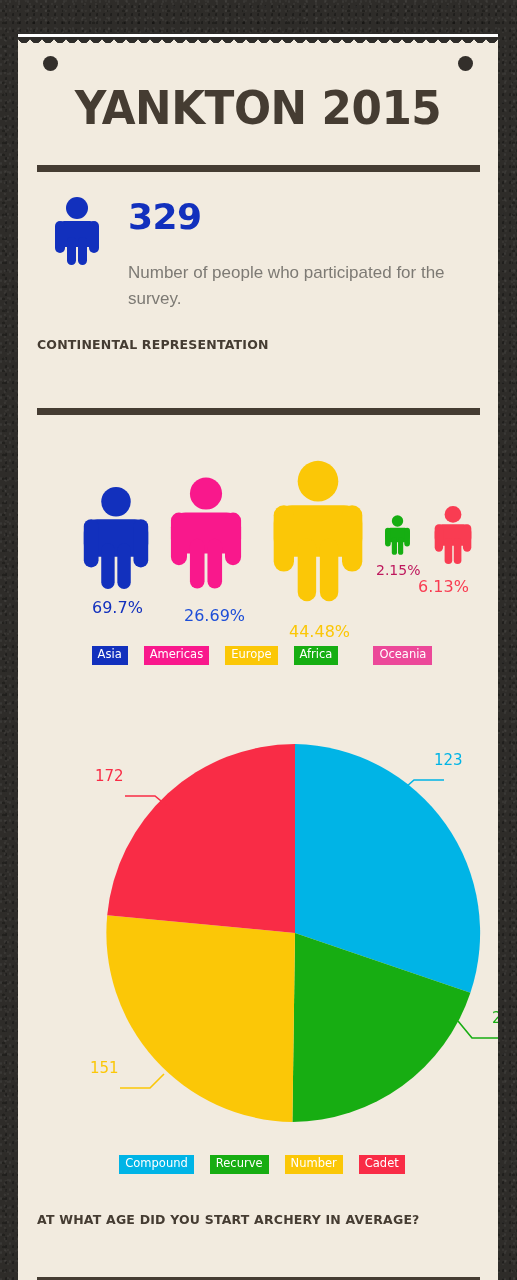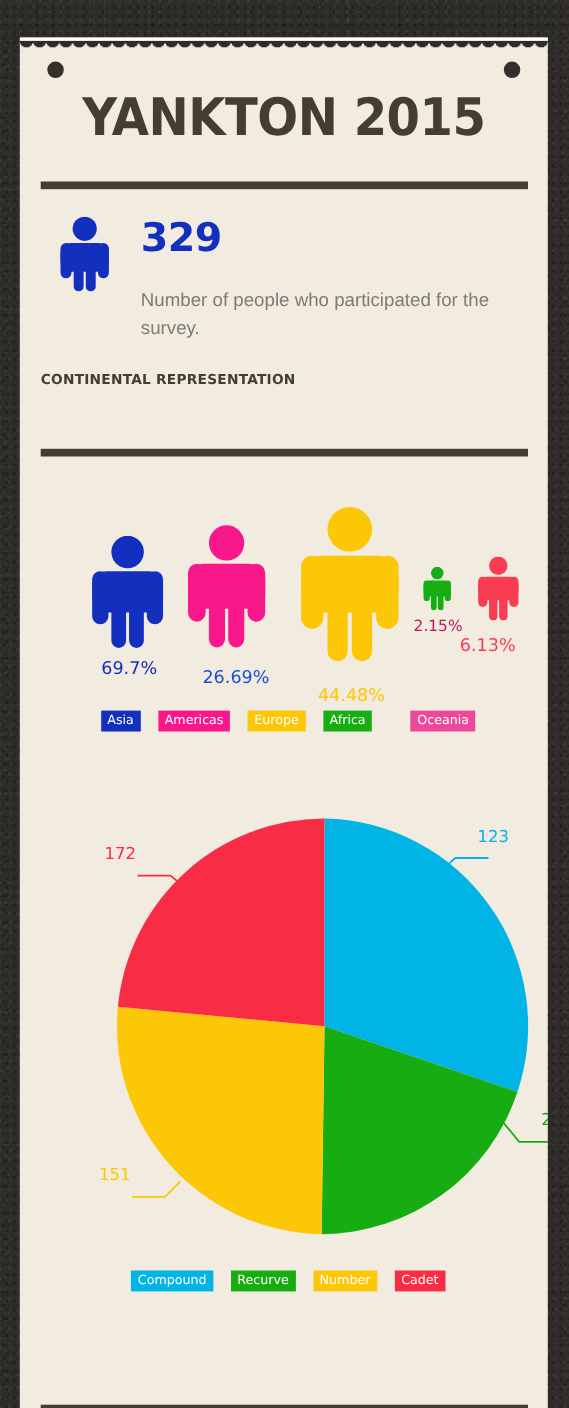--- a/index.html
+++ b/index.html
@@ -316,15 +316,16 @@
     <div class="pie-label" style="left:41px; top:43px; color:#f92c46;">172</div>
   </div>
 
   <div class="legend" id="legend-category">
     <span class="legend-chip" style="background:#00b4e6;">Compound</span>
     <span class="legend-chip" style="background:#17ad12;">Recurve</span>
     <span class="legend-chip" style="background:#fbc707;">Number</span>
     <span class="legend-chip" style="background:#f92c46;">Cadet</span>
   </div>
 
+  <div class="section-heading" id="heading-age">AT WHAT AGE DID YOU START ARCHERY IN AVERAGE?</div>
   <div class="rule" id="sect2-rule"></div>
 
 </div>
 
 </body></html>

